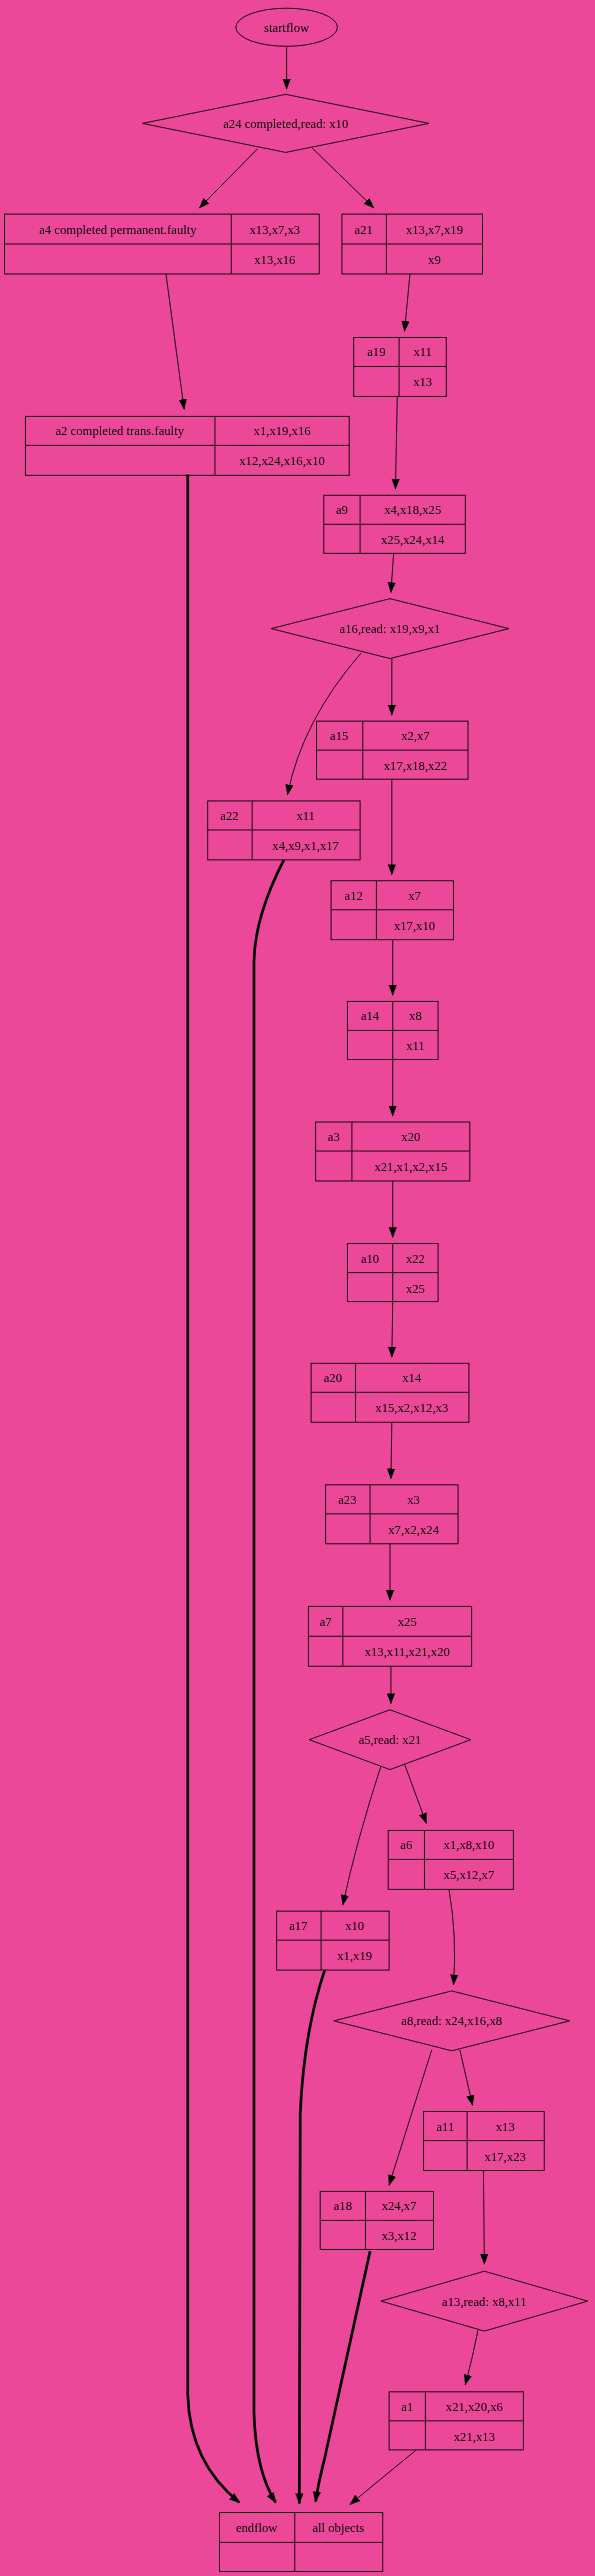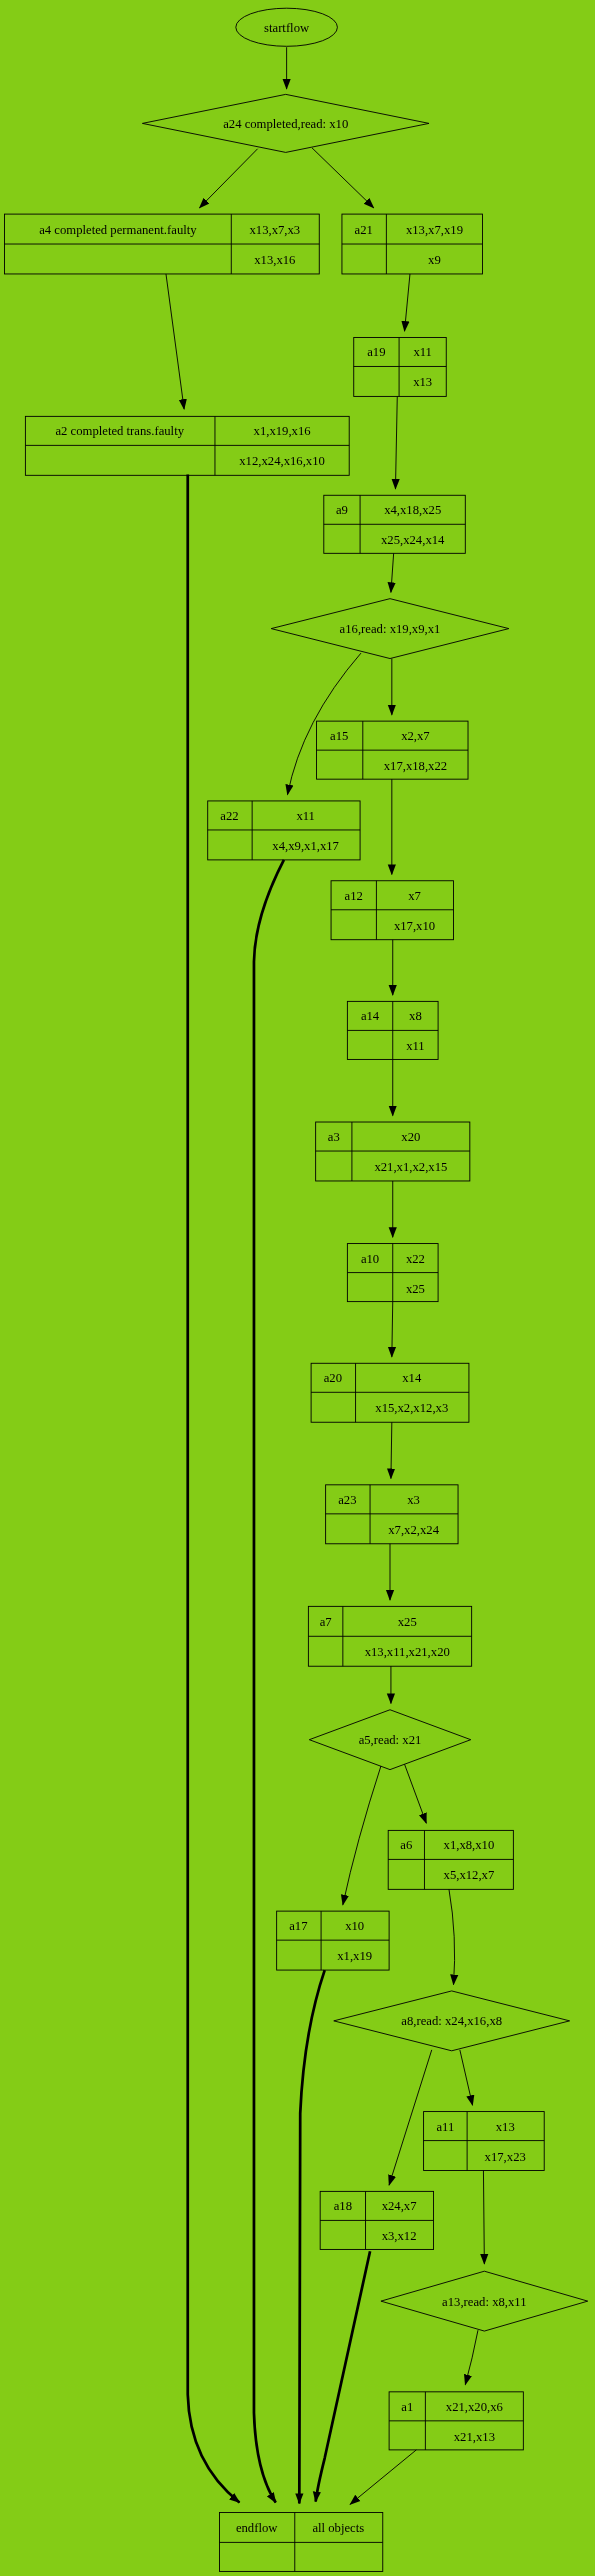--- a/index.html
+++ b/index.html
@@ -1,16 +1,16 @@
 <!DOCTYPE html>
 <html style="font-size:14.5px"><head>
 <meta charset="utf-8">
 <style>
   html,body{margin:0;padding:0;background:#ffffff;}
-  .canvas{width:595px;height:2576px;position:relative;background:#84cc16;}
+  .canvas{width:595px;height:2576px;position:relative;background:#ec4899;}
   svg{display:block;}
   .shape{fill:none;stroke:#000;stroke-width:1;}
   .div{stroke:#000;stroke-width:1;}
   text.lbl{font-family:"Liberation Serif","DejaVu Serif",serif;font-size:14px;fill:#000;text-anchor:middle;}
   .edge{fill:none;stroke:#000;stroke-width:1;marker-end:url(#arrow);}
   .edge.bold{stroke-width:3;}
 </style>
 </head>
 <body>
 

